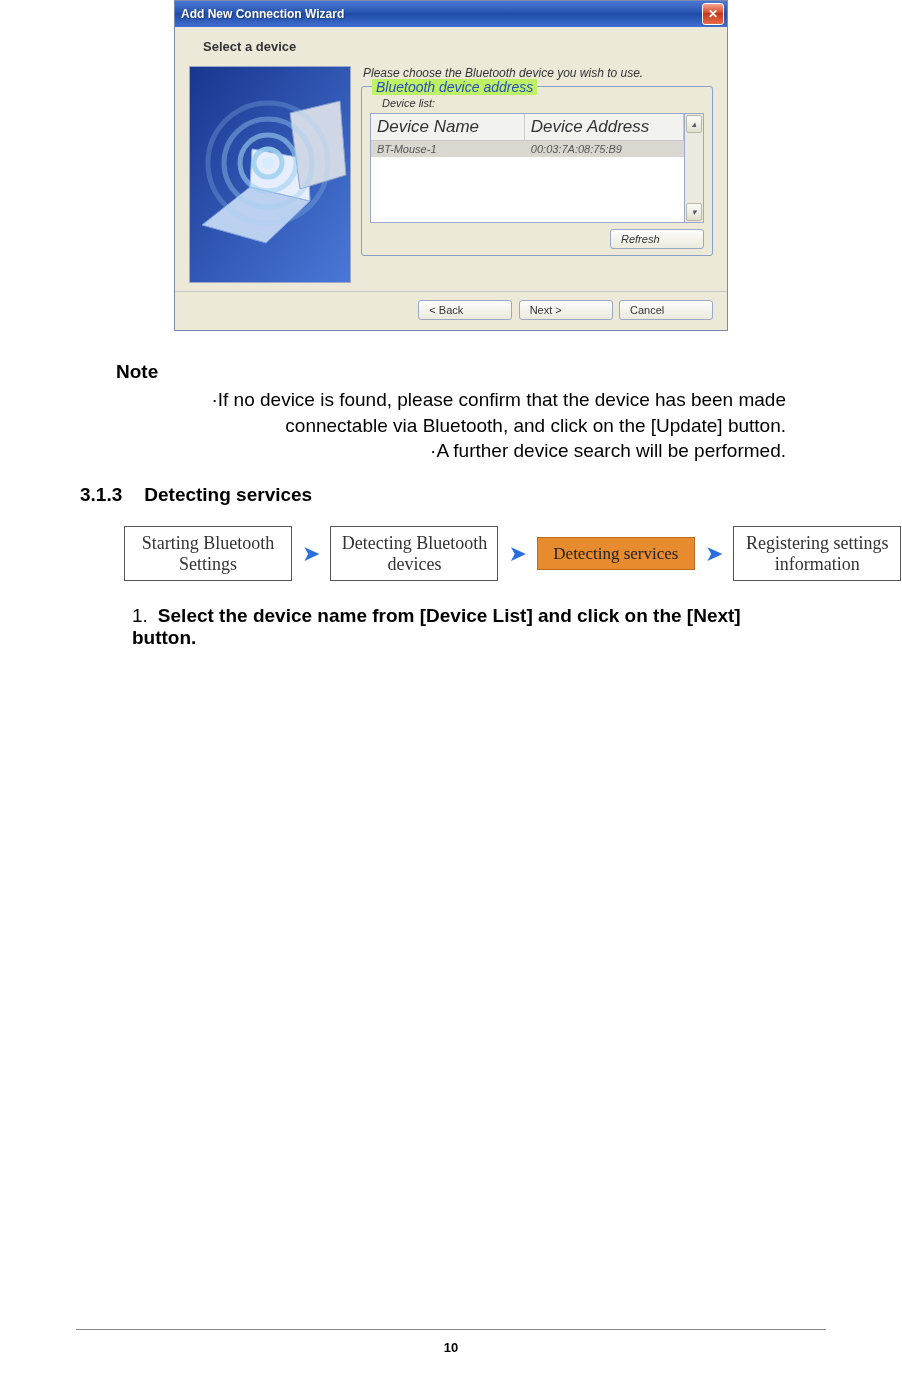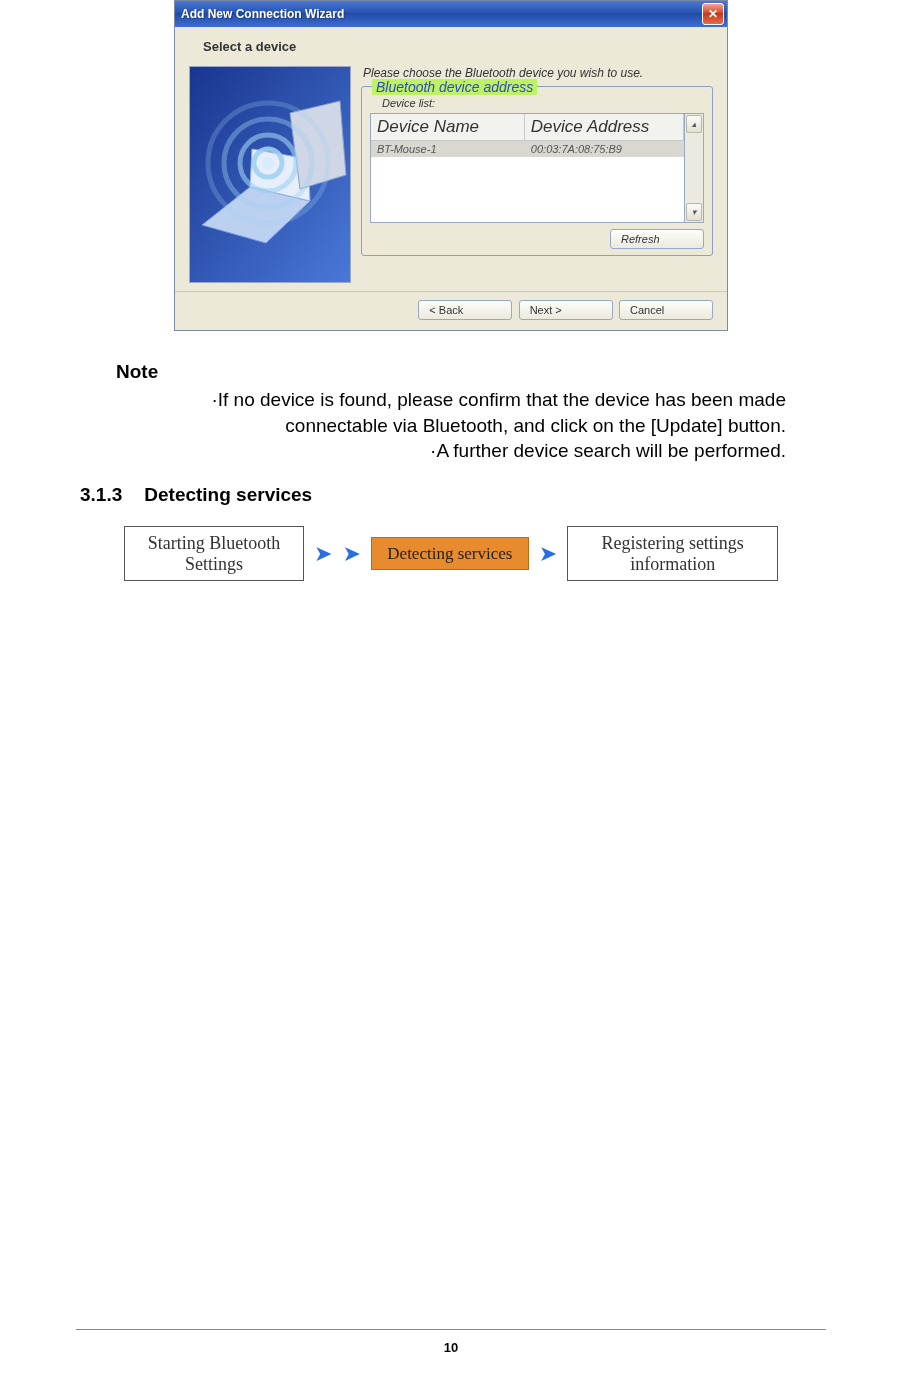--- a/index.html
+++ b/index.html
@@ -134,26 +134,30 @@
       <span class="bul">·</span><span>A further device search will be performed.</span>
     </div>
 
     <div class="sec-heading">
       <span class="num">3.1.3</span><span>Detecting services</span>
     </div>
 
     <div class="flow">
       <div class="flow-box">Starting Bluetooth Settings</div>
       <span class="flow-arrow">➤</span>
+      <div class="flow-box">Detecting Bluetooth devices</div>
       <span class="flow-arrow">➤</span>
       <div class="flow-box active">Detecting services</div>
       <span class="flow-arrow">➤</span>
       <div class="flow-box">Registering settings information</div>
     </div>
 
+    <div class="step-list">
+      <span class="num">1.</span><span class="step-text">Select the device name from [Device List] and click on the [Next] button.</span>
+    </div>
   </div>
 
   <div class="pagefoot">
     <div class="pagefoot-line"></div>
     <span class="pagenum">10</span>
   </div>
 
 </div>
 
 </body></html>

